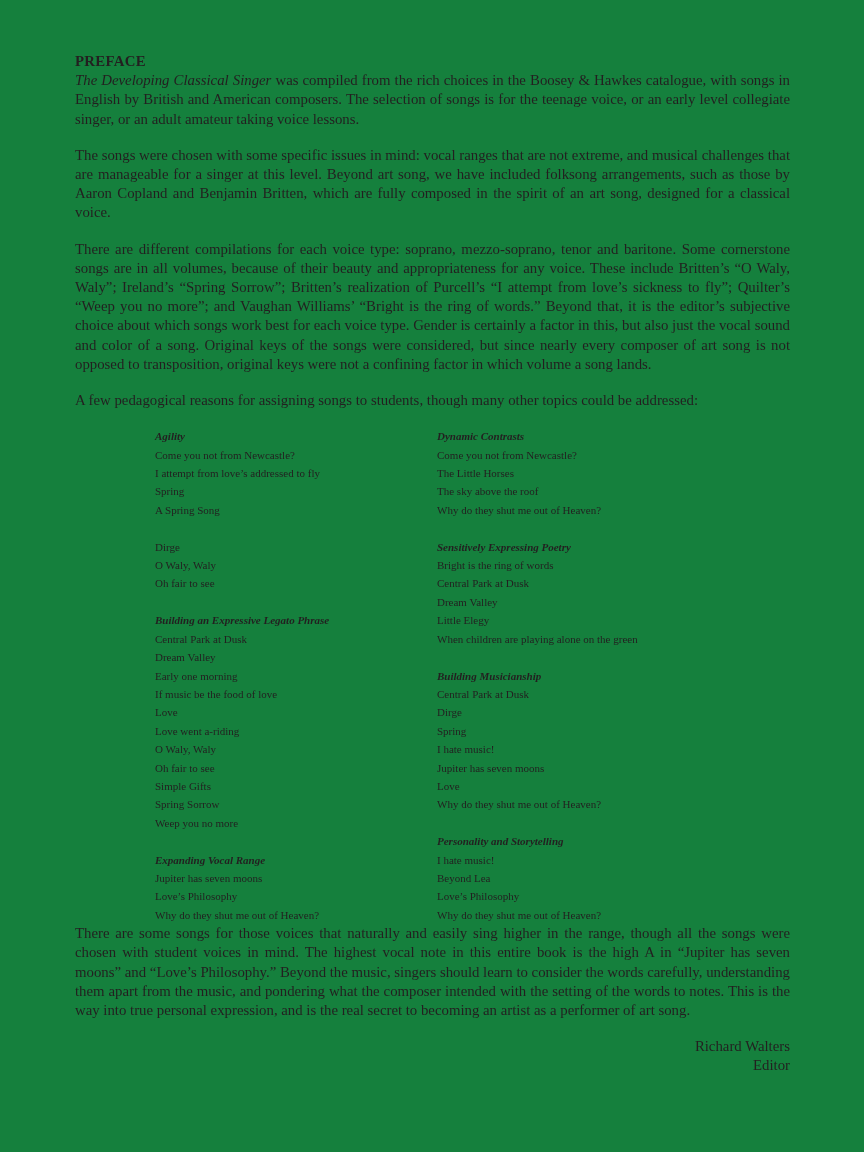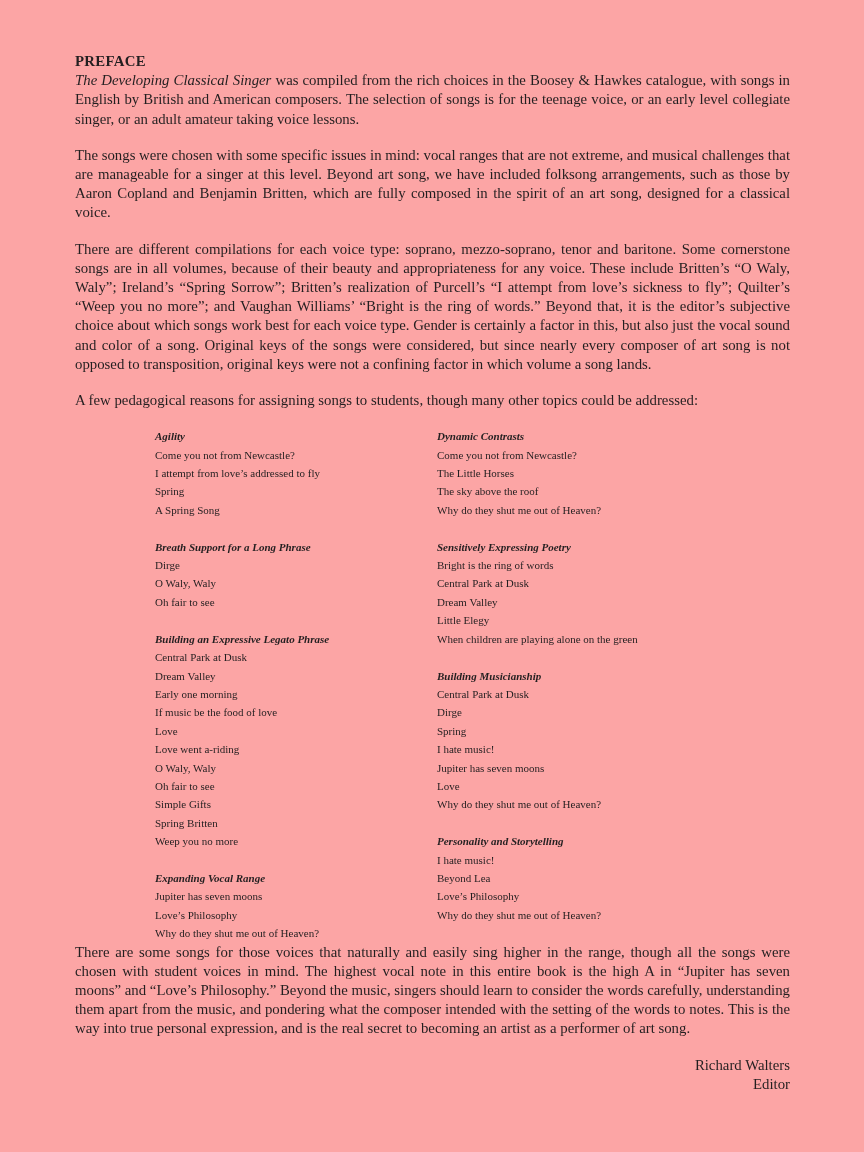--- a/index.html
+++ b/index.html
@@ -4,21 +4,21 @@
 <style>
   html, body {
     margin: 0;
     padding: 0;
     background: #ffffff;
   }
   .page {
     position: relative;
     width: 864px;
     height: 1152px;
-    background: #fca5a5;
+    background: #15803d;
     box-sizing: border-box;
     padding: 52px 74px 0 75px;
     font-family: "Liberation Serif", serif;
     font-size: 14.8px;
     line-height: 19.2px;
     color: #231f20;
     overflow: hidden;
   }
   .preface-heading {
     font-weight: bold;
@@ -90,38 +90,37 @@
 
       <div class="song-group">
         <div class="group-heading">Agility</div>
         <div class="song">Come you not from Newcastle?</div>
         <div class="song">I attempt from love’s addressed to fly</div>
         <div class="song">Spring</div>
         <div class="song">A Spring Song</div>
       </div>
 
       <div class="song-group">
-        <div class="group-heading">Breath Support for a Long Phrase</div>
         <div class="song">Dirge</div>
         <div class="song">O Waly, Waly</div>
         <div class="song">Oh fair to see</div>
       </div>
 
       <div class="song-group">
         <div class="group-heading">Building an Expressive Legato Phrase</div>
         <div class="song">Central Park at Dusk</div>
         <div class="song">Dream Valley</div>
         <div class="song">Early one morning</div>
         <div class="song">If music be the food of love</div>
         <div class="song">Love</div>
         <div class="song">Love went a-riding</div>
         <div class="song">O Waly, Waly</div>
         <div class="song">Oh fair to see</div>
         <div class="song">Simple Gifts</div>
-        <div class="song">Spring Britten</div>
+        <div class="song">Spring Sorrow</div>
         <div class="song">Weep you no more</div>
       </div>
 
       <div class="song-group">
         <div class="group-heading">Expanding Vocal Range</div>
         <div class="song">Jupiter has seven moons</div>
         <div class="song">Love’s Philosophy</div>
         <div class="song">Why do they shut me out of Heaven?</div>
       </div>
 

